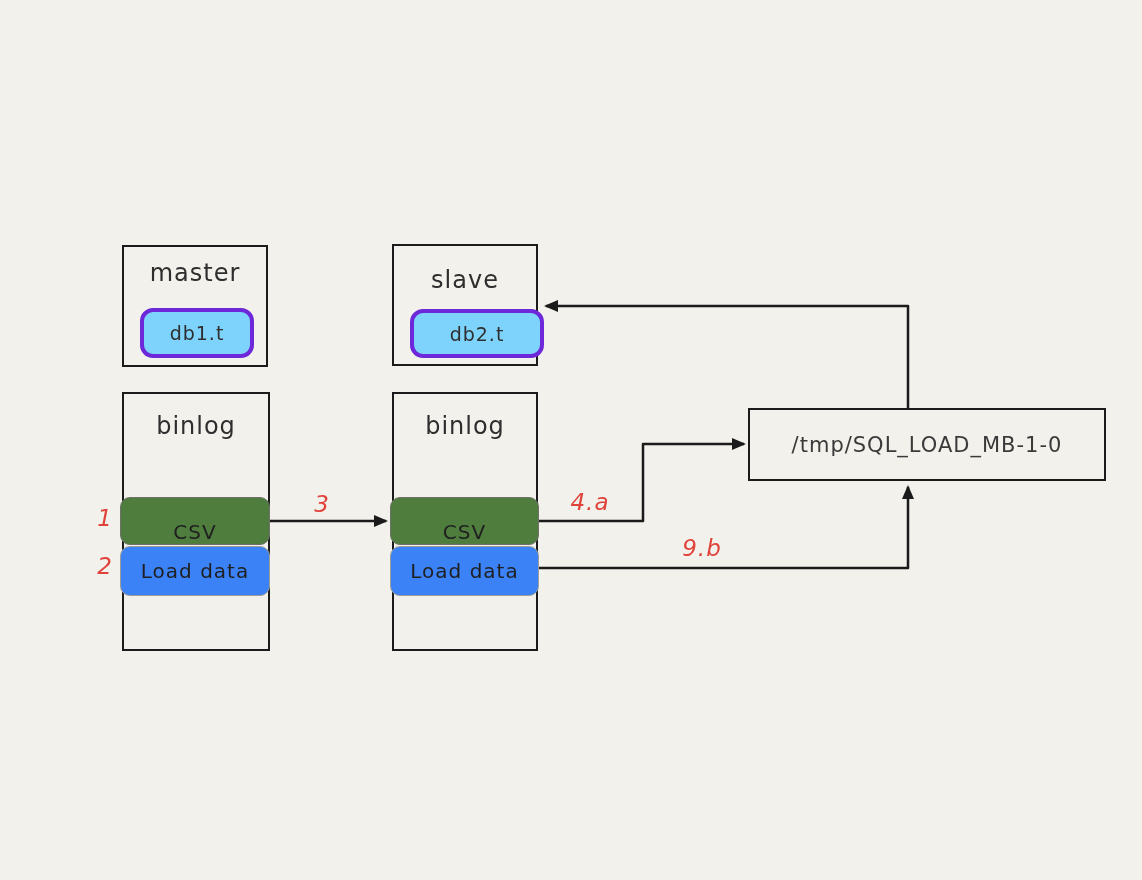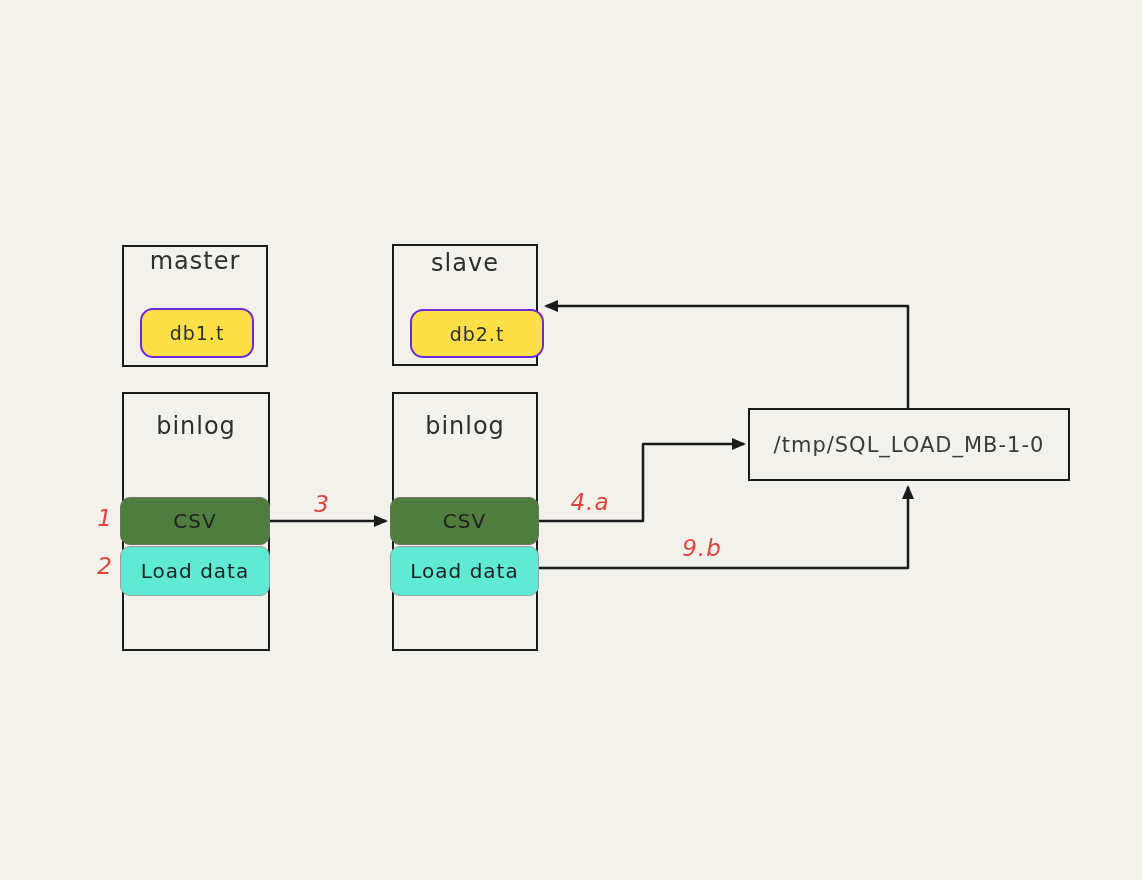--- a/index.html
+++ b/index.html
@@ -31,23 +31,23 @@
     box-sizing: border-box;
   }
   .node-title {
     text-align: center;
     font-size: 24px;
     letter-spacing: 1px;
     color: #2e2e2e;
   }
   .table-pill {
     position: absolute;
-    border: 2px solid #6d28d9;
+    border: 4px solid #6d28d9;
     border-radius: 13px;
-    background: #fde047;
+    background: #7dd3fc;
     box-sizing: border-box;
     display: flex;
     align-items: center;
     justify-content: center;
     font-size: 19px;
     letter-spacing: 1px;
   }
   .event-pill {
     position: absolute;
     border-radius: 10px;
@@ -55,23 +55,24 @@
     display: flex;
     align-items: center;
     justify-content: center;
     font-size: 20px;
     letter-spacing: 1px;
     color: #1f1f1f;
   }
   .event-csv {
     background: #4e7d3d;
     border: 1.5px solid #6f6f6b;
+    align-items: flex-end;
   }
   .event-load {
-    background: #5eead4;
+    background: #3b82f6;
     border: 1.5px solid #9d9d98;
   }
   .step-label {
     position: absolute;
     color: #e0433b;
     font-size: 23px;
     font-style: italic;
     letter-spacing: 1px;
     text-align: center;
   }
@@ -87,28 +88,28 @@
         <path d="M1,1 L15,7 L1,13 Z" fill="#1b1b1b"></path>
       </marker>
     </defs>
     <path d="M270,521 L386,521" fill="none" stroke="#1b1b1b" stroke-width="2.5" marker-end="url(#ah)"></path>
     <path d="M539,521 L643,521 L643,444 L744,444" fill="none" stroke="#1b1b1b" stroke-width="2.5" stroke-linejoin="round" marker-end="url(#ah)"></path>
     <path d="M539,568 L908,568 L908,487" fill="none" stroke="#1b1b1b" stroke-width="2.5" stroke-linejoin="round" marker-end="url(#ah)"></path>
     <path d="M908,408 L908,306 L546,306" fill="none" stroke="#1b1b1b" stroke-width="2.5" stroke-linejoin="round" marker-end="url(#ah)"></path>
   </svg>
 
   <div class="node-box" style="left:122px; top:245px; width:146px; height:122px;">
-    <div class="node-title" style="">master</div>
+    <div class="node-title" style="margin-top:12px;">master</div>
   </div>
   <div class="table-pill" style="left:140px; top:308px; width:114px; height:50px;">
     <span>db1.t</span>
   </div>
 
   <div class="node-box" style="left:392px; top:244px; width:146px; height:122px;">
-    <div class="node-title" style="margin-top:3px;">slave</div>
+    <div class="node-title" style="margin-top:20px;">slave</div>
   </div>
   <div class="table-pill" style="left:410px; top:309px; width:134px; height:49px;">
     <span>db2.t</span>
   </div>
 
   <div class="node-box" style="left:122px; top:392px; width:148px; height:259px;">
     <div class="node-title" style="margin-top:18px;">binlog</div>
   </div>
   <div class="event-pill event-csv" style="left:120px; top:497px; width:150px; height:48px;">
     <span>CSV</span>
@@ -120,21 +121,21 @@
   <div class="node-box" style="left:392px; top:392px; width:146px; height:259px;">
     <div class="node-title" style="margin-top:18px;">binlog</div>
   </div>
   <div class="event-pill event-csv" style="left:390px; top:497px; width:149px; height:48px;">
     <span>CSV</span>
   </div>
   <div class="event-pill event-load" style="left:390px; top:546px; width:149px; height:50px;">
     <span>Load data</span>
   </div>
 
-  <div class="node-box" style="left:748px; top:408px; width:322px; height:73px; display:flex; align-items:center; justify-content:center;">
+  <div class="node-box" style="left:748px; top:408px; width:358px; height:73px; display:flex; align-items:center; justify-content:center;">
     <span style="font-size:21px; color:#3a3a3a; letter-spacing:1px;">/tmp/SQL_LOAD_MB-1-0</span>
   </div>
 
   <div class="step-label" style="left:90px; top:505px; width:30px;">1</div>
   <div class="step-label" style="left:90px; top:553px; width:30px;">2</div>
   <div class="step-label" style="left:304px; top:491px; width:36px;">3</div>
   <div class="step-label" style="left:564px; top:489px; width:52px;">4.a</div>
   <div class="step-label" style="left:676px; top:535px; width:52px;">9.b</div>
 
 </div>

